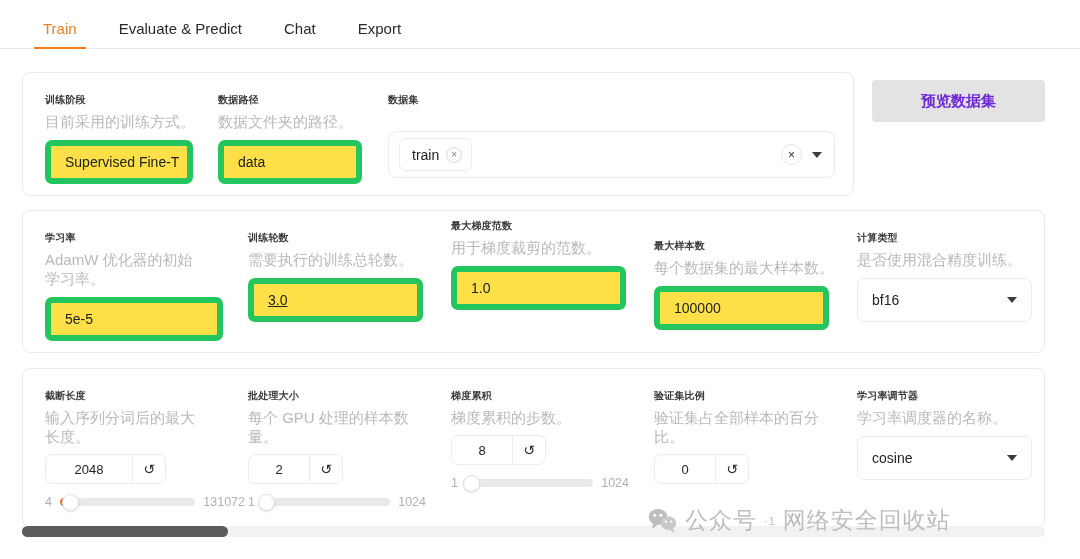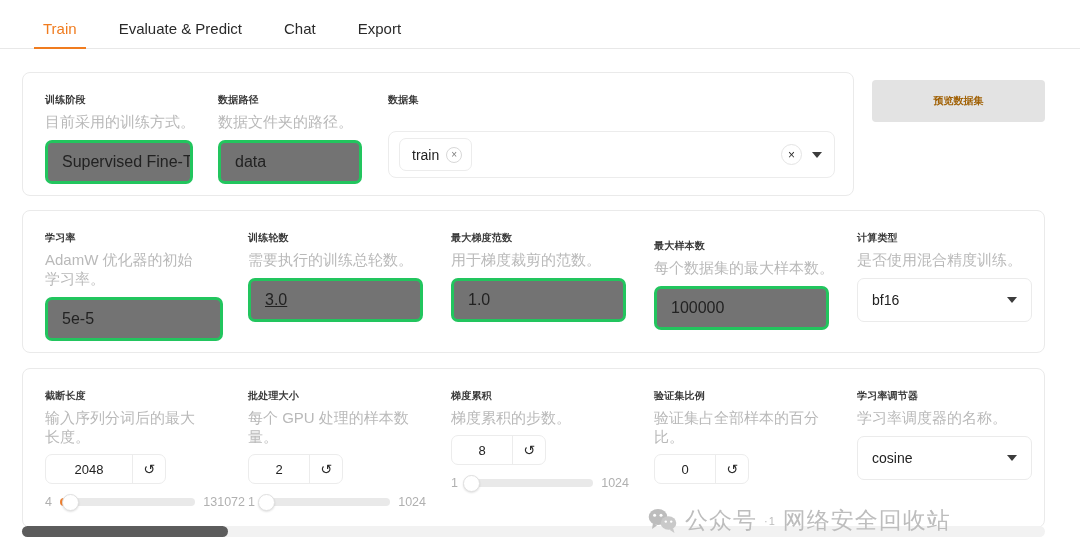--- a/index.html
+++ b/index.html
@@ -59,27 +59,27 @@
     white-space: nowrap;
   }
   .hint {
     font-size: 15px;
     color: #b9b9b9;
     line-height: 19px;
     font-weight: 400;
   }
 
   .textbox {
-    border: 3px solid #22c55e;
+    border: 6px solid #22c55e;
     border-radius: 7px;
-    background: #737373;
+    background: #fde047;
     display: flex;
     align-items: center;
     padding: 0 14px;
-    font-size: 16px;
+    font-size: 14px;
     color: #222;
     height: 44px;
     overflow: hidden;
     white-space: nowrap;
   }
 
   .select {
     border: 1px solid #ebebeb;
     border-radius: 7px;
     background: #fff;
@@ -142,23 +142,23 @@
     display: flex; align-items: center; justify-content: center;
     font-size: 12px; color: #2e2e2e;
     line-height: 1;
   }
 
   .btn-preview {
     width: 100%; height: 100%;
     background: #e3e3e3;
     border: none;
     border-radius: 4px;
-    font-size: 10px;
+    font-size: 15px;
     font-weight: 700;
-    color: #a16207;
+    color: #6d28d9;
     font-family: "Liberation Sans", "DejaVu Sans", sans-serif;
     cursor: pointer;
   }
 
   
   .numwrap {
     display: flex;
     border: 1px solid #ececec;
     border-radius: 7px;
     overflow: hidden;
@@ -294,21 +294,21 @@
       <div class="hint" style="margin-top:5px; width:160px;">AdamW 优化器的初始学习率。</div>
       <div class="textbox" style="margin-top:9px; width:178px;">5e-5</div>
     </div>
 
     <div class="field" style="left:225px; top:20px; width:180px;">
       <div class="label">训练轮数</div>
       <div class="hint" style="margin-top:5px; width:180px;">需要执行的训练总轮数。</div>
       <div class="textbox" style="margin-top:9px; width:175px;text-decoration:underline;">3.0</div>
     </div>
 
-    <div class="field" style="left:428px; top:20px; width:180px;">
+    <div class="field" style="left:428px; top:8px; width:180px;">
       <div class="label">最大梯度范数</div>
       <div class="hint" style="margin-top:5px; width:180px;">用于梯度裁剪的范数。</div>
       <div class="textbox" style="margin-top:9px; width:175px;">1.0</div>
     </div>
 
     <div class="field" style="left:631px; top:28px; width:180px;">
       <div class="label">最大样本数</div>
       <div class="hint" style="margin-top:5px; width:185px;">每个数据集的最大样本数。</div>
       <div class="textbox" style="margin-top:9px; width:175px;">100000</div>
     </div>

